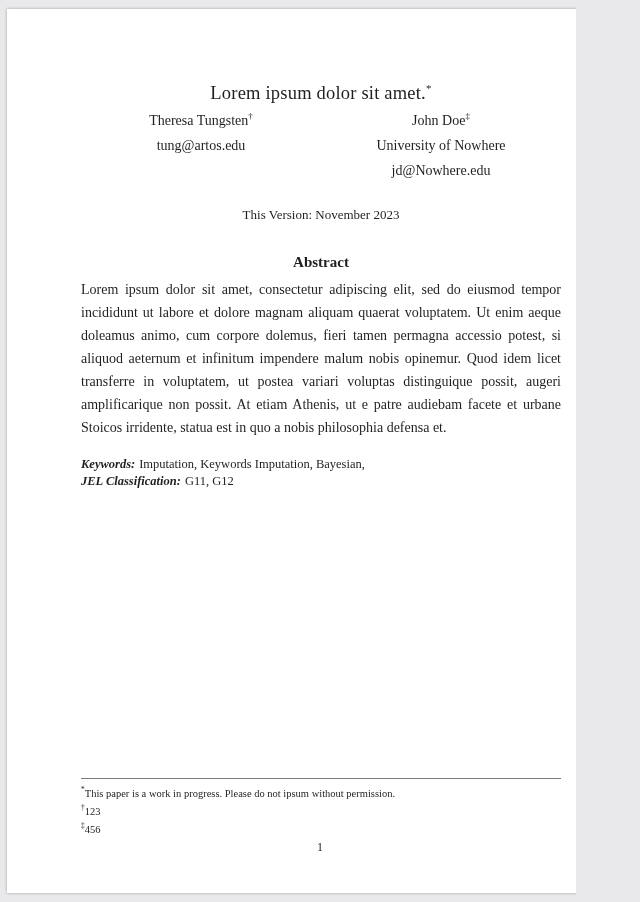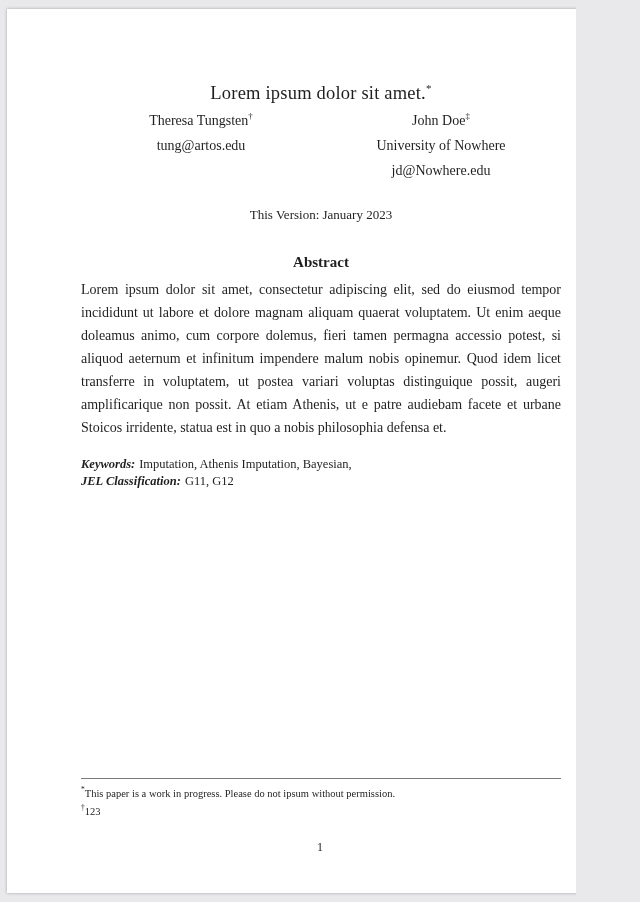--- a/index.html
+++ b/index.html
@@ -113,32 +113,33 @@
         <div><span>Theresa Tungsten</span><sup>†</sup></div>
         <div>tung@artos.edu</div>
       </div>
       <div class="author">
         <div><span>John Doe</span><sup>‡</sup></div>
         <div>University of Nowhere</div>
         <div>jd@Nowhere.edu</div>
       </div>
     </div>
 
-    <div class="version">This Version: January 2023</div>
+    <div class="version">This Version: November 2023</div>
 
     <div class="abstract-heading">Abstract</div>
 
     <p class="abstract-text">Lorem ipsum dolor sit amet, consectetur adipiscing elit, sed do eiusmod tempor incididunt ut labore et dolore magnam aliquam quaerat voluptatem. Ut enim aeque doleamus animo, cum corpore dolemus, fieri tamen permagna accessio potest, si aliquod aeternum et infinitum impendere malum nobis opinemur. Quod idem licet transferre in voluptatem, ut postea variari voluptas distinguique possit, augeri amplificarique non possit. At etiam Athenis, ut e patre audiebam facete et urbane Stoicos irridente, statua est in quo a nobis philosophia defensa et.</p>
 
-    <p class="meta-line keywords"><span class="meta-label">Keywords:</span><span>Imputation, Athenis Imputation, Bayesian,</span></p>
+    <p class="meta-line keywords"><span class="meta-label">Keywords:</span><span>Imputation, Keywords Imputation, Bayesian,</span></p>
 
     <p class="meta-line jel"><span class="meta-label">JEL Classification:</span><span>G11, G12</span></p>
 
     <div class="footnotes">
       <div class="fn-rule"></div>
       <div class="fn"><sup>*</sup><span>This paper is a work in progress. Please do not ipsum without permission.</span></div>
       <div class="fn"><sup>†</sup><span>123</span></div>
+      <div class="fn"><sup>‡</sup><span>456</span></div>
     </div>
 
     <div class="page-number">1</div>
 
   </div>
 </div>
 
 </body></html>

